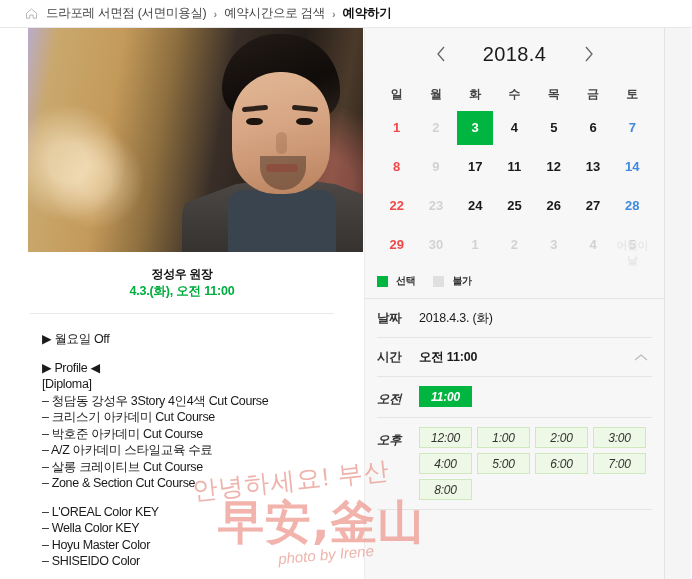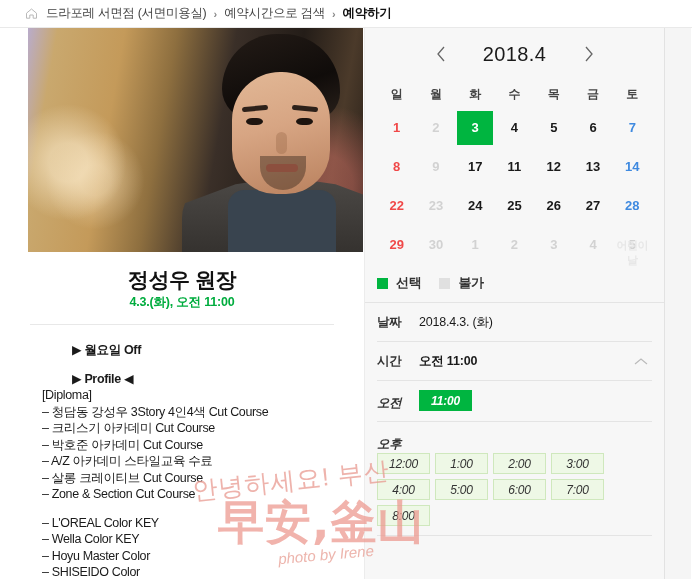--- a/index.html
+++ b/index.html
@@ -153,21 +153,21 @@
     position: absolute;
     left: -6px; bottom: 0;
     width: 208px; height: 72px;
     background: linear-gradient(180deg, #4b4845 0%, #35322f 100%);
     border-radius: 38px 38px 0 0;
     clip-path: polygon(0 100%, 0 34%, 26% 6%, 40% 0, 44% 26%, 50% 46%, 56% 26%, 60% 0, 74% 6%, 100% 34%, 100% 100%);
   }
 
   .stylist-name {
     text-align: center;
-    font-size: 21px;
+    font-size: 12px;
     font-weight: bold;
     color: #111111;
     margin-top: 14px;
     letter-spacing: -0.4px;
   }
   .stylist-slot {
     text-align: center;
     font-size: 12.5px;
     font-weight: bold;
     color: #00ac3e;
@@ -183,21 +183,21 @@
     padding-left: 14px;
     font-size: 12.5px;
     line-height: 16.5px;
     color: #1a1a1a;
     letter-spacing: -0.35px;
     position: relative;
     z-index: 2;
   }
   .profile-block .ln { white-space: nowrap; }
   .profile-block .ln.gap { height: 12px; }
-  .profile-block .hdr { font-weight: bold; margin-left: 30px; }
+  .profile-block .hdr { font-weight: normal; }
 
   
   .watermark {
     position: absolute;
     left: 168px;
     top: 462px;
     width: 420px;
     height: 115px;
     pointer-events: none;
     z-index: 5;
@@ -324,21 +324,21 @@
     padding: 10px 0 10px 12px;
     border-bottom: 1px solid #e4e4e4;
   }
   .lg-sq {
     width: 11px; height: 11px;
     display: inline-block;
   }
   .lg-sq.sel  { background: #00b540; }
   .lg-sq.dis  { background: #e0e0e0; }
   .lg-txt {
-    font-size: 13px;
+    font-size: 10px;
     color: #333333;
     font-weight: bold;
     letter-spacing: -0.3px;
     margin-right: 10px;
   }
 
   .field-row {
     display: flex;
     align-items: center;
     height: 38px;
@@ -367,21 +367,21 @@
   }
 
   .slot-group {
     display: flex;
     margin: 0 12px;
     padding: 9px 0 9px 0;
     border-bottom: 1px solid #e4e4e4;
     align-items: flex-start;
     font-style: italic;
   }
-  .slot-group.last { border-bottom: 1px solid #e4e4e4; flex-direction: column; }
+  .slot-group.last { border-bottom: 1px solid #e4e4e4; }
   .slot-label {
     width: 42px;
     font-size: 12.5px;
     font-weight: bold;
     color: #333333;
     letter-spacing: -0.3px;
     padding-top: 5px;
     flex: none;
   }
   .slot-grid {

